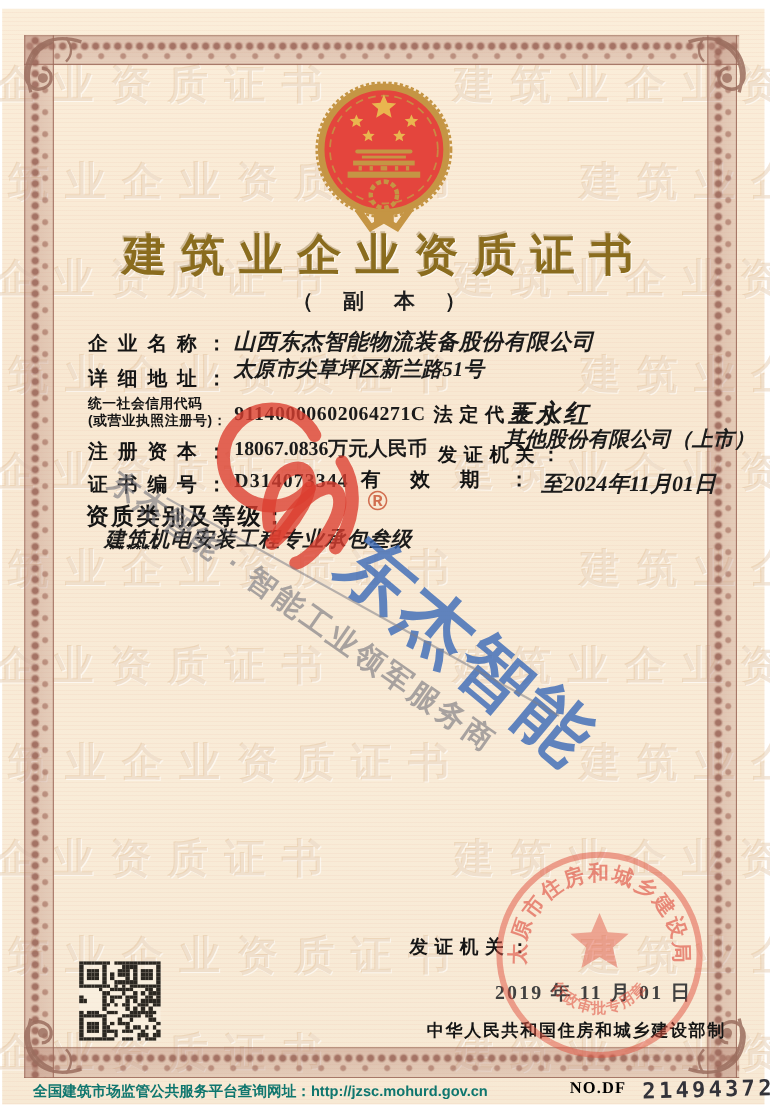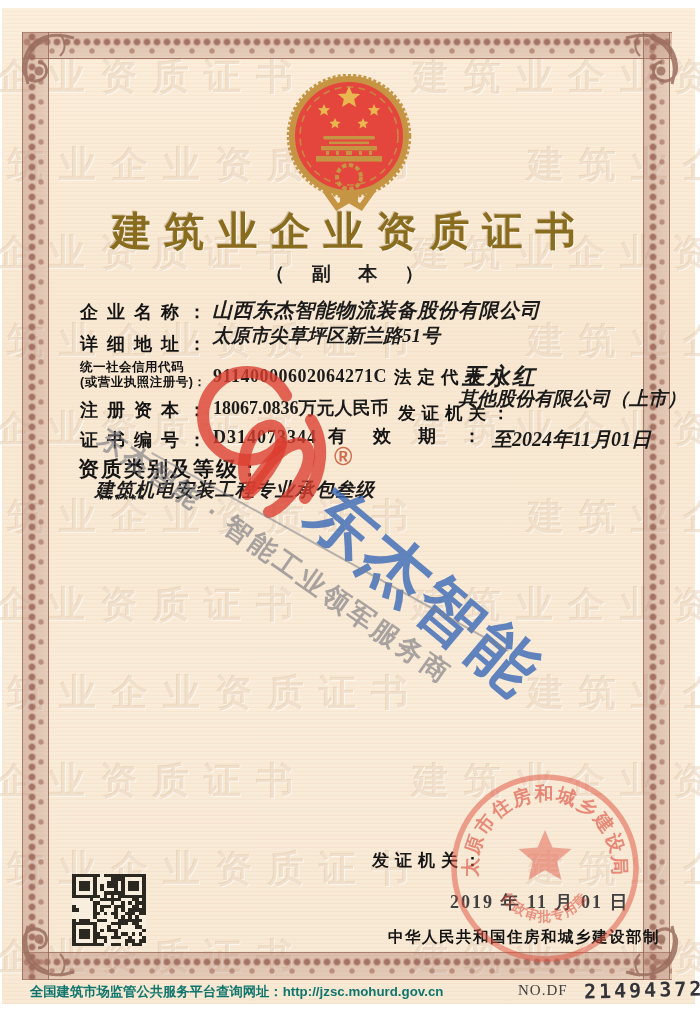--- a/index.html
+++ b/index.html
@@ -63,21 +63,21 @@
   
   .issue-lbl{position:absolute;left:372px;top:849px;font-weight:800;font-size:17px;letter-spacing:6px;color:#161616;}
   .issue-date{position:absolute;left:450px;top:890px;font-size:18px;font-weight:600;color:#404040;
               font-family:Liberation Serif, serif;letter-spacing:2px;text-align:center;}
   .made-by{position:absolute;left:388px;top:927px;font-size:15.5px;font-weight:800;letter-spacing:1.5px;color:#141414;}
   
   .qr{position:absolute;left:72px;top:874px;width:74px;height:72px;display:grid;
       grid-template-columns:repeat(21,1fr);grid-template-rows:repeat(21,1fr);background:rgba(250,242,228,.6);}
   .qr i{display:block;} .qr i.f{background:#2b2721;}
   .footer-query{position:absolute;left:30px;top:983px;font-size:13.3px;font-weight:700;color:#0f766e;}
-  .footer-no{position:absolute;left:518px;top:982px;font-size:15px;font-weight:400;color:#404040;
+  .footer-no{position:absolute;left:518px;top:982px;font-size:15px;font-weight:700;color:#000000;
              font-family:"Liberation Serif",serif;letter-spacing:1px;}
   .footer-num{position:absolute;left:584px;top:978px;font-size:20px;font-weight:700;color:#33333a;
               font-family:"DejaVu Sans Mono",monospace;letter-spacing:3px;transform:rotate(-1.5deg);}
 </style>
 </head>
 <body>
 
 <div class="page"></div>
 
 <div class="wm-rows">

